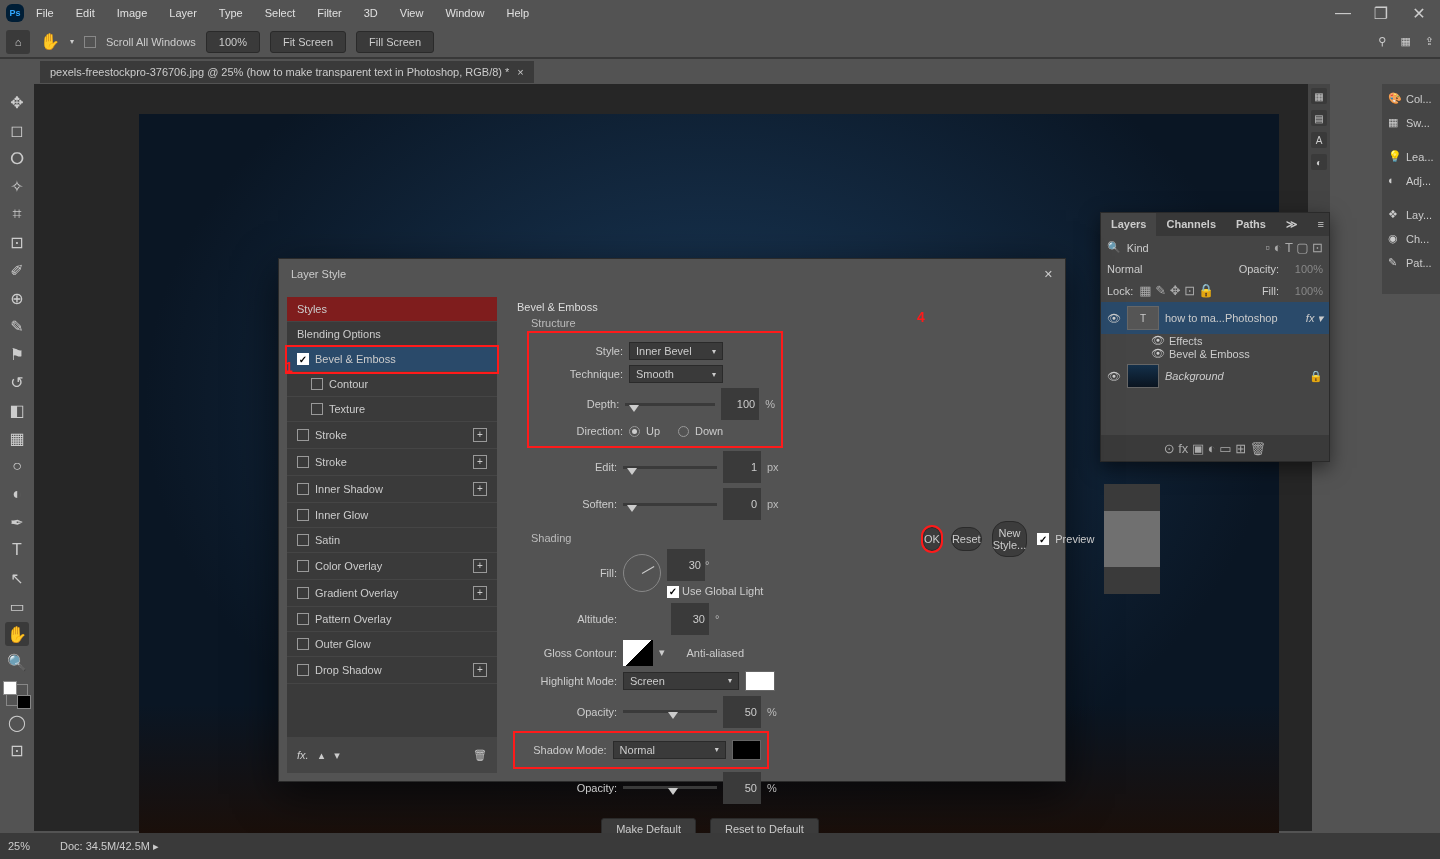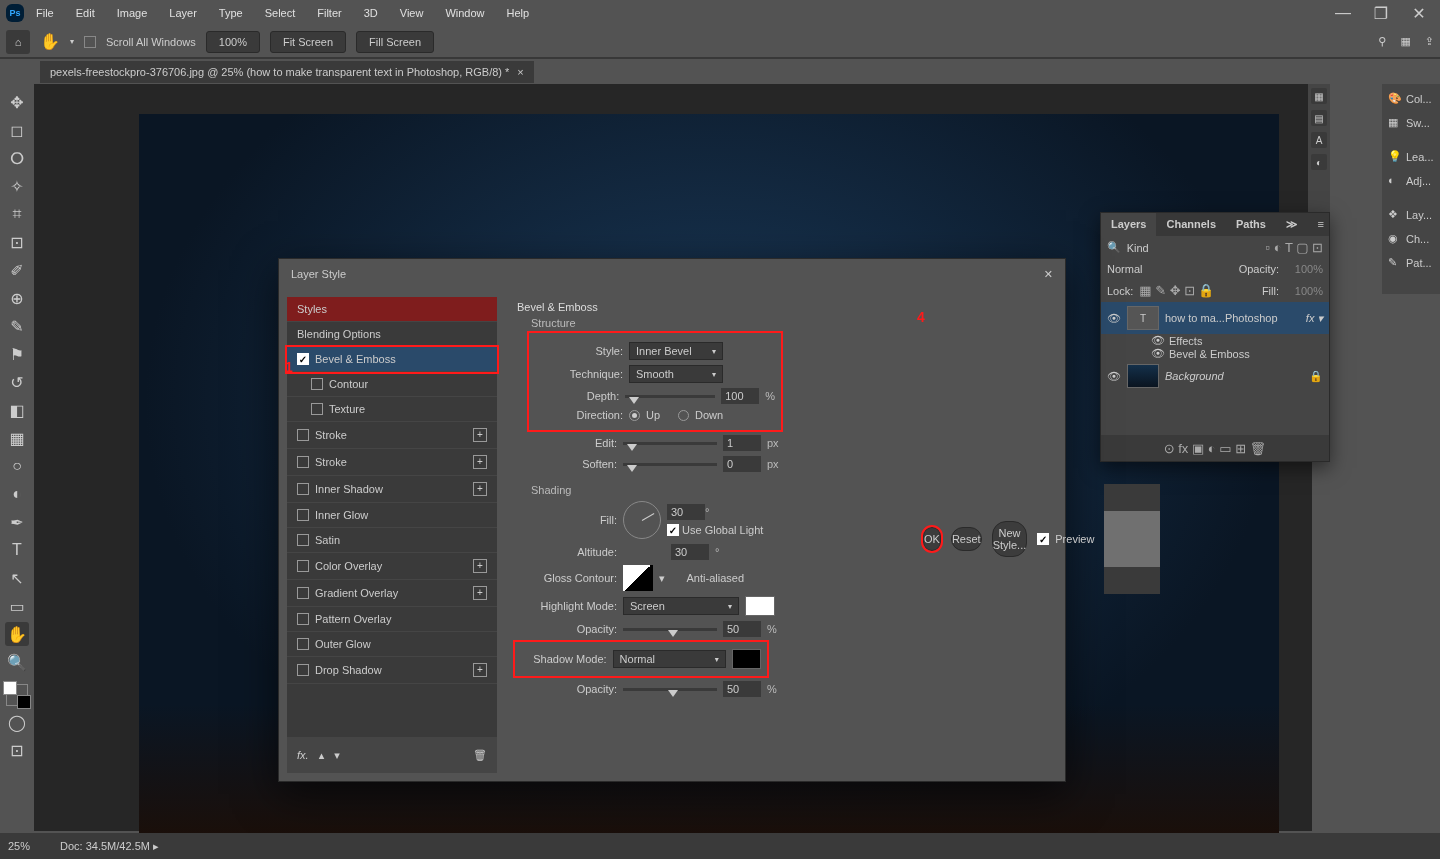--- a/index.html
+++ b/index.html
@@ -54,21 +54,21 @@
 .dlg-lfoot { height: 36px; background:#454545; display:flex; align-items:center; padding: 0 10px; gap: 10px;}
 .dlg-mid { flex: 1; background:#535353; padding: 0 8px; position:relative;}
 .sect-t { padding: 4px 0; font-size: 11px; color:#ddd; }
 .indent { padding-left: 14px; font-size: 11px; color:#bbb; margin-bottom: 4px; }
 .frow { display:flex; align-items:center; margin: 5px 0; gap: 6px; }
 .frow .lbl { width: 88px; text-align: right; color: #ccc; }
 .sel-box { background: #3a3a3a; border: 1px solid #2a2a2a; padding: 2px 6px; display:flex; align-items:center; gap:6px; width: 94px;}
 .sel-box .car { margin-left:auto; font-size:8px;}
 .slider { width: 94px; height: 3px; background: #3a3a3a; position:relative; display:inline-block;}
 .slider .tri { position:absolute; top:2px; left:4px; width:0;height:0; border-left:5px solid transparent; border-right:5px solid transparent; border-top:7px solid #ccc;}
-.ninput { width: 38px; background:#3a3a3a; border:none; color:#ccc; padding: 2px 4px; text-align:left;}
+.ninput { width: 38px; background:#3a3a3a; border:none; color:#ccc; padding: 10px 4px; text-align:right;}
 .unit { color:#bbb; }
 .radio { width:11px;height:11px;border:1px solid #999; border-radius:50%; display:inline-block; position:relative;}
 .radio.on::after{content:"";position:absolute;top:2px;left:2px;width:5px;height:5px;background:#ccc;border-radius:50%;}
 .cbon { width:12px;height:12px; background:#fff; display:inline-flex;align-items:center;justify-content:center;color:#000;font-size:10px;font-weight:bold;}
 .gloss { width: 30px; height: 26px; background: linear-gradient(135deg, #fff 50%, #000 50%); }
 .colsw { width: 30px; height: 20px; border: 1px solid #666; }
 .dbtn { background:#3c3c3c; border: 1px solid #2a2a2a; padding: 4px 14px; border-radius: 3px;}
 .dlg-right { width: 134px; display:flex; flex-direction:row; gap: 10px; align-items:center; padding-top: 8px;}
 .rbtn { width: 118px; padding: 5px 0; text-align:center; background:#3c3c3c; border:1px solid #2a2a2a; border-radius: 14px;}
 .preview-sw { width: 118px; height: 110px; background: #3a3a3a; display:flex; align-items:center; justify-content:center;}
@@ -438,20 +438,24 @@
       </div>
       <div class="frow" style="margin-left:12px;">
           <span class="lbl">Opacity:</span>
         <span class="slider">
             <span class="tri" style="left:45px;"></span>
           </span>
         <input class="ninput" value="50" style="">
           <span class="unit">%</span>
         </div>
 
+      <div class="frow" style="justify-content:center; gap:14px; margin-top:14px;">
+        <div class="dbtn">Make Default</div>
+        <div class="dbtn">Reset to Default</div>
+      </div>
     </div>
 
     <div class="dlg-right">
       <div class="rbtn hl-red">OK</div>
       <div class="rbtn">Reset</div>
       <div class="rbtn">New Style...</div>
       <div style="display:flex;gap:6px;">
           <span class="cbon">✓</span>
           <span>Preview</span>
         </div>

